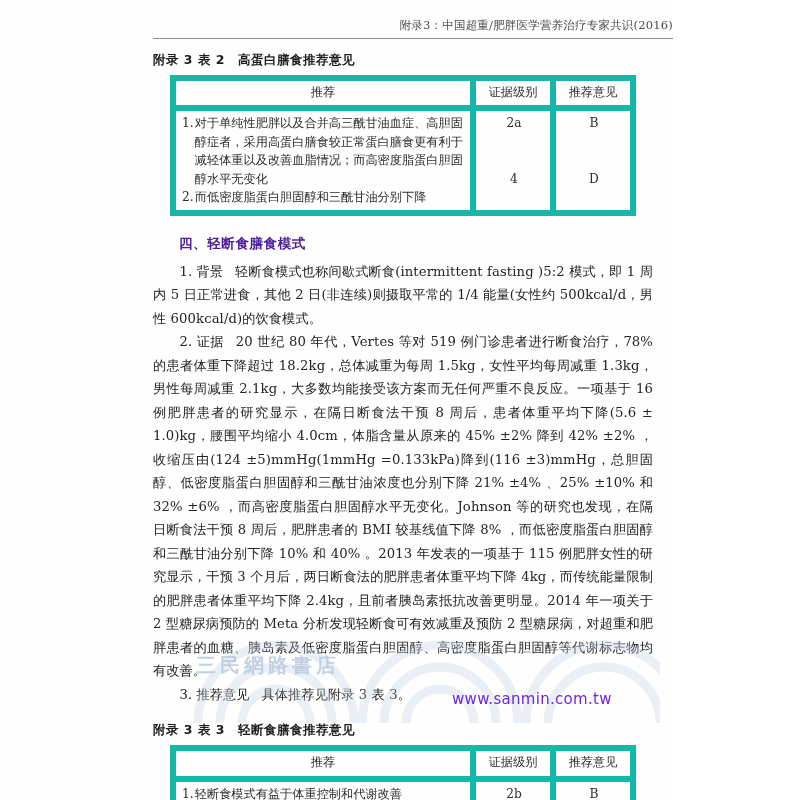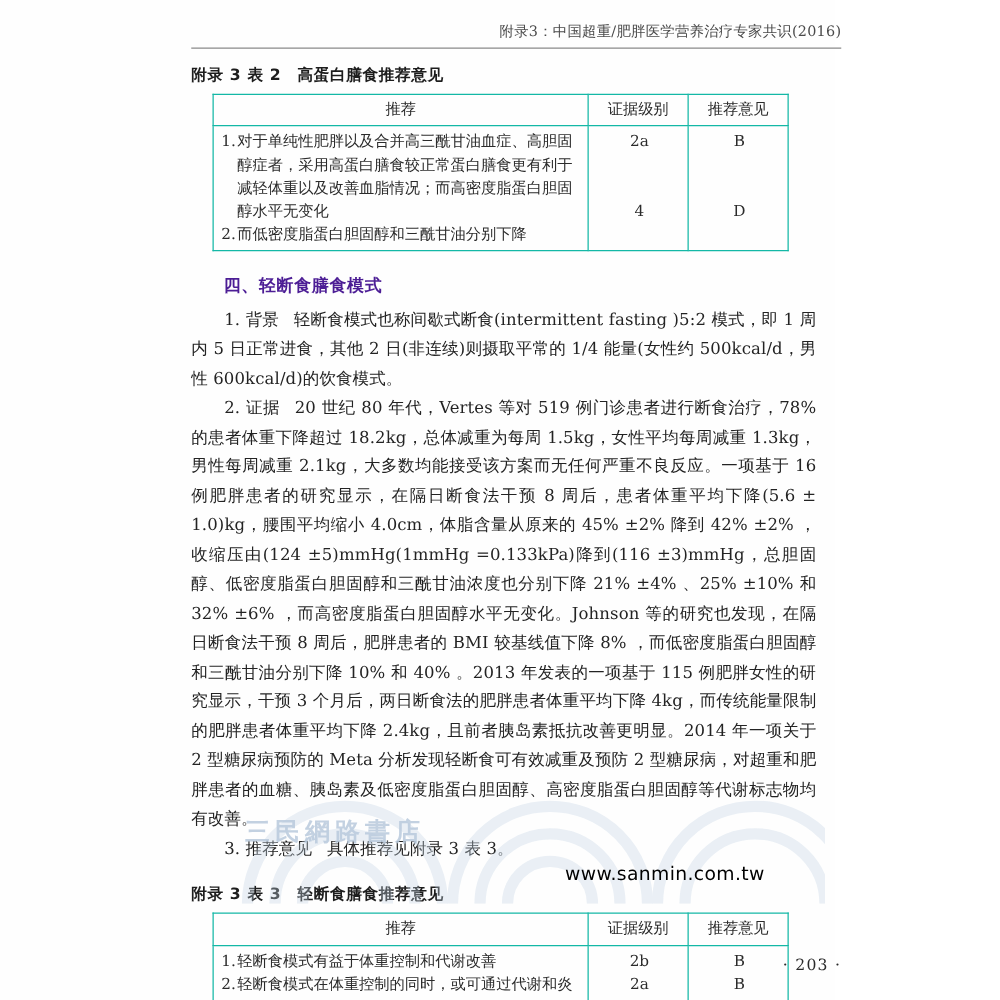--- a/index.html
+++ b/index.html
@@ -50,21 +50,21 @@
     opacity: .85;
     pointer-events: none;
     white-space: nowrap;
   }
   .wm-url {
     position: absolute;
     left: 452px;
     top: 690px;
     font-family: "DejaVu Sans", "Liberation Sans", sans-serif;
     font-size: 15px;
-    color: #000000;
+    color: #6d28d9;
     letter-spacing: .3px;
     z-index: 6;
     pointer-events: none;
     white-space: nowrap;
   }
 
   
   #runhead {
     position: absolute;
     left: 153px;
@@ -104,21 +104,21 @@
   }
   table.rec {
     border-collapse: collapse;
     width: 460px;
     margin: 0 0 0 17px;
     table-layout: fixed;
     font-size: 12.2px;
     color: #2b2b2b;
   }
   table.rec, table.rec th, table.rec td {
-    border: 1px solid #14b8a6;
+    border: 6px solid #14b8a6;
   }
   table.rec th {
     font-weight: normal;
     text-align: center;
     padding: 4px 3px 5px 3px;
     line-height: 1.25;
   }
   table.rec td {
     vertical-align: top;
     padding: 3px 5px 3px 6px;
@@ -296,15 +296,14 @@
               <div>B</div>
               <div>B</div>
             </td>
           </tr>
         </tbody>
       </table>
     </div>
 
   </div>
 
-  <div id="folio">· 203 ·</div>
 
 </div>
 
 </body></html>

